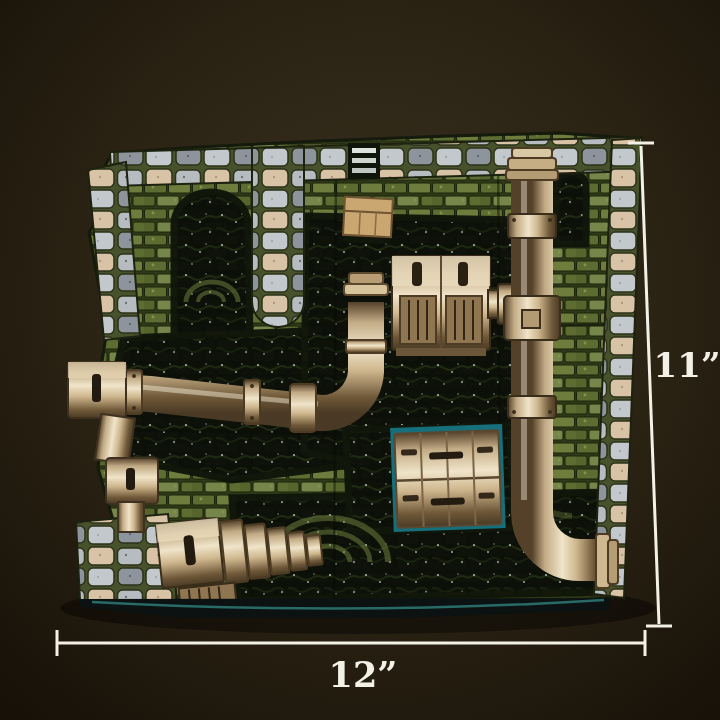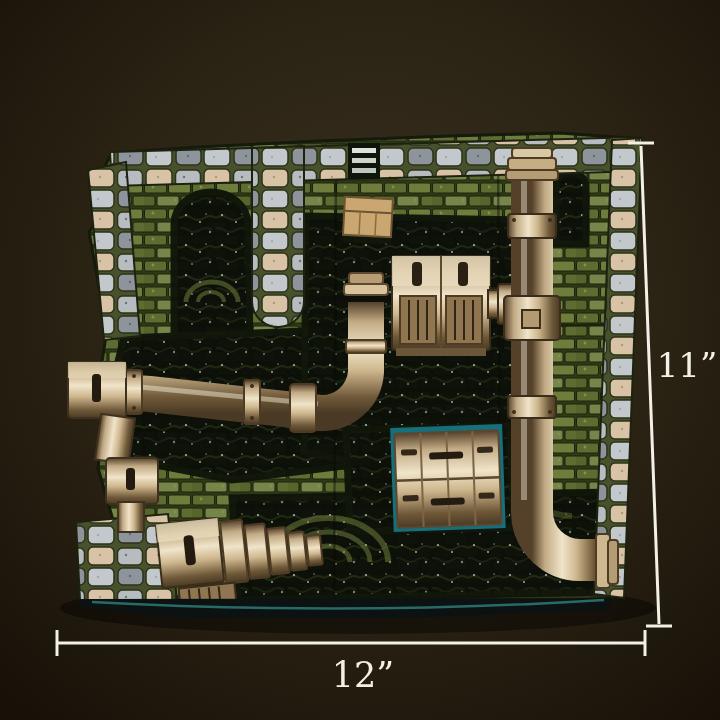--- a/index.html
+++ b/index.html
@@ -1,17 +1,17 @@
 <!DOCTYPE html>
 <html><head>
 <meta charset="utf-8">
 <style>
   html,body{margin:0;padding:0;background:#181208;}
   #stage{position:relative;width:720px;height:720px;overflow:hidden;
-         font-family:"DejaVu Serif","Liberation Serif",serif;}
+         font-family:"DejaVu Serif","Liberation Serif",serif;font-weight:bold;}
   svg{display:block;}
   text{font-family:"DejaVu Serif","Liberation Serif",serif;}
 </style>
 </head>
 <body>
 
 <div id="stage">
 <svg width="720" height="720" viewBox="0 0 720 720">
   <defs>
     <radialGradient id="bgGrad" cx="52%" cy="42%" r="75%">

